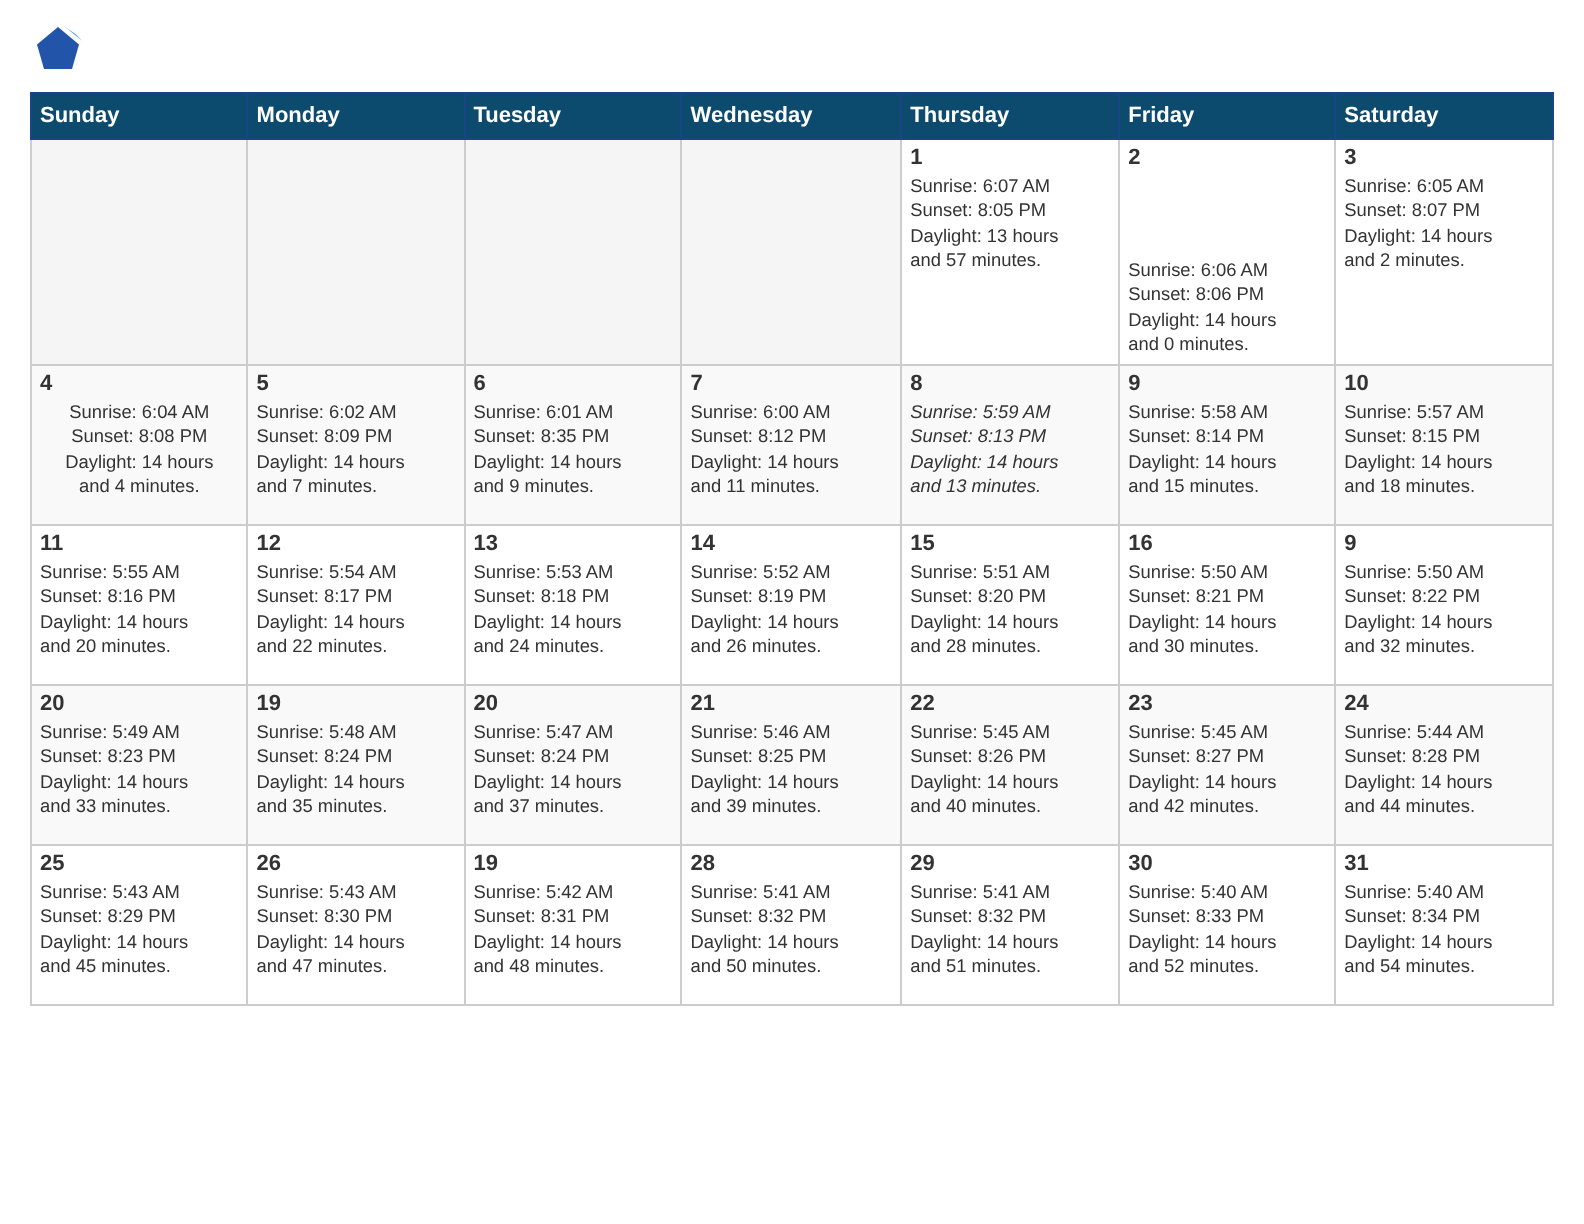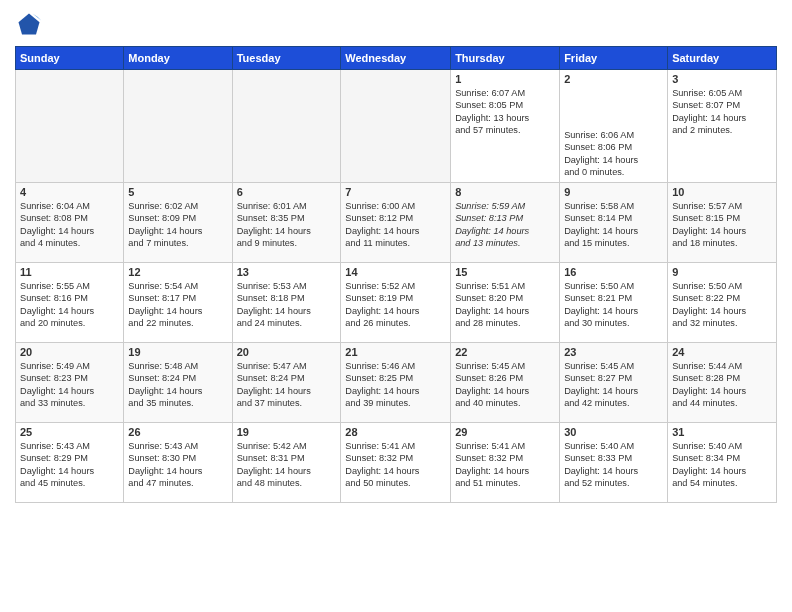--- a/index.html
+++ b/index.html
@@ -50,21 +50,21 @@
     .subtitle {
       font-size: 13px;
       color: #333;
     }
     .calendar {
       width: 100%;
       border-collapse: collapse;
       font-size: 10px;
     }
     .calendar thead tr th {
-      background: #1d4ed8;
+      background: #0c4a6e;
       color: #fff;
       padding: 5px 4px;
       font-size: 11px;
       font-weight: bold;
       border: 1px solid #1a4488;
       text-align: left;
     }
     .calendar tbody tr td {
       border: 1px solid #ccc;
       vertical-align: top;
@@ -152,21 +152,21 @@
             <span class="day-number">3</span>
             <div class="day-info" style="white-space: pre-line;">Sunrise: 6:05 AM
 Sunset: 8:07 PM
 Daylight: 14 hours
 and 2 minutes.</div>
           </td>
         </tr>
         <tr>
           <td>
             <span class="day-number">4</span>
-            <div class="day-info" style="white-space: pre-line;">Sunrise: 6:04 AM
+            <div class="day-info" style="white-space: pre-line; text-align: center;">Sunrise: 6:04 AM
 Sunset: 8:08 PM
 Daylight: 14 hours
 and 4 minutes.</div>
           </td>
           <td>
             <span class="day-number">5</span>
             <div class="day-info" style="white-space: pre-line;">Sunrise: 6:02 AM
 Sunset: 8:09 PM
 Daylight: 14 hours
 and 7 minutes.</div>

